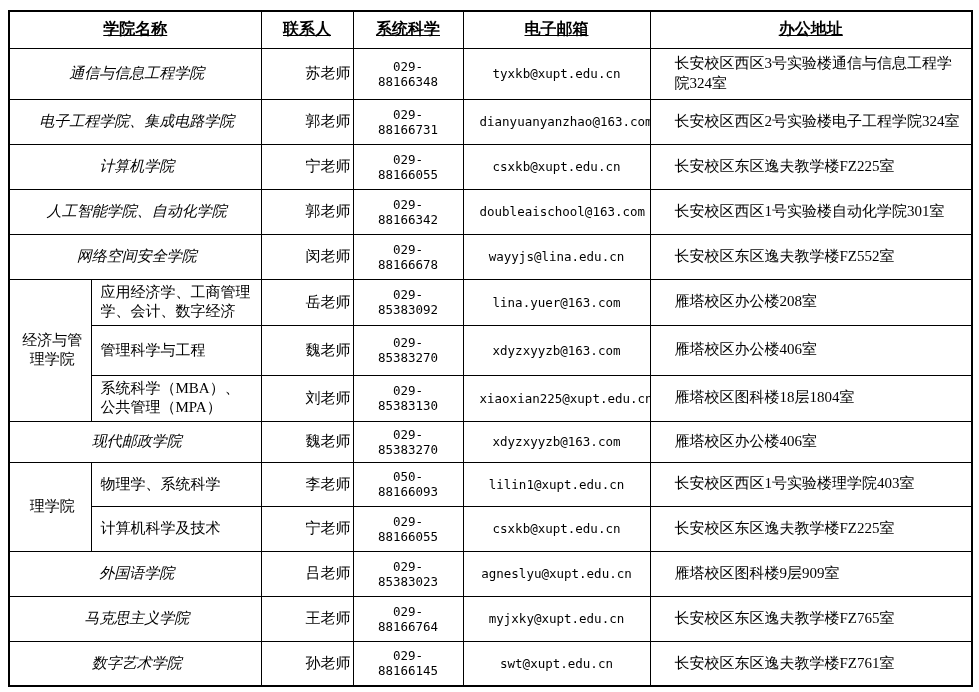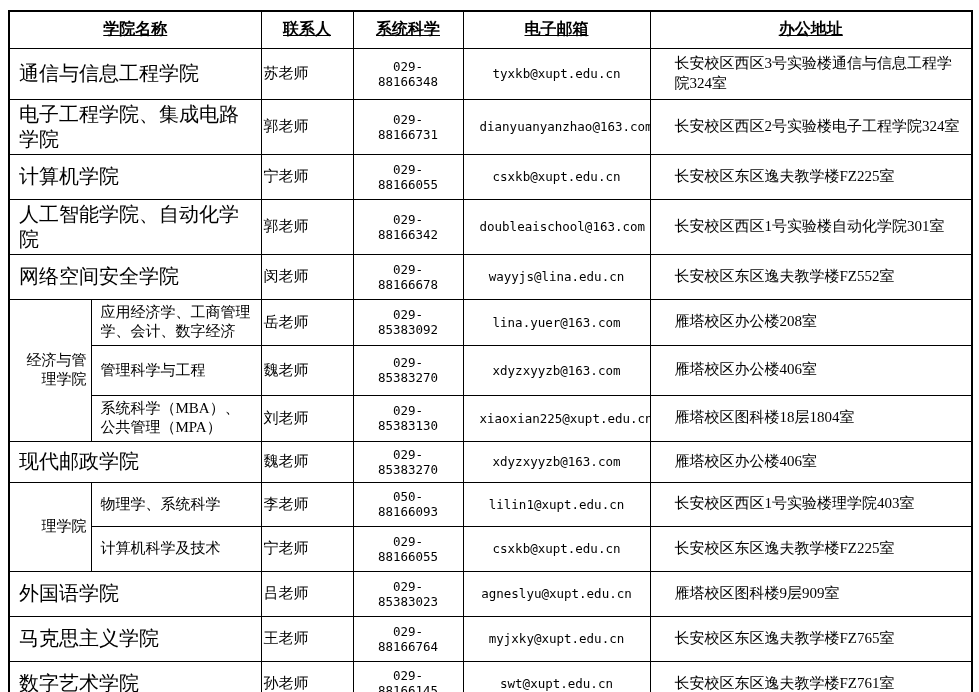--- a/index.html
+++ b/index.html
@@ -32,39 +32,40 @@
   }
   table.contacts thead tr { height: 37px; text-decoration: underline; }
   table.contacts tbody tr { height: 45px; }
   th.hdr {
     font-weight: bold;
     font-size: 16px;
     text-align: center;
     padding: 2px 4px;
   }
   td.c-name {
-    text-align: left;
-    font-size: 20px;
+    text-align: center;
+    font-size: 15px;
     padding: 2px 6px 2px 9px;
     line-height: 1.25;
+    font-style: italic;
   }
   td.c-group {
-    text-align: right;
+    text-align: center;
     font-size: 15px;
     padding: 2px 4px 2px 8px;
     line-height: 1.25;
   }
   td.c-sub {
     text-align: left;
     font-size: 15px;
     padding: 2px 6px 2px 9px;
     line-height: 1.25;
   }
   td.c-contact {
-    text-align: left;
+    text-align: right;
     font-size: 15px;
     padding: 2px 2px;
     margin-top: 40px;
   }
   td.c-phone, td.c-email {
     text-align: center;
     font-family: "DejaVu Sans Mono", "Liberation Mono", monospace;
     font-size: 12.5px;
     padding: 2px 16px;
   }

